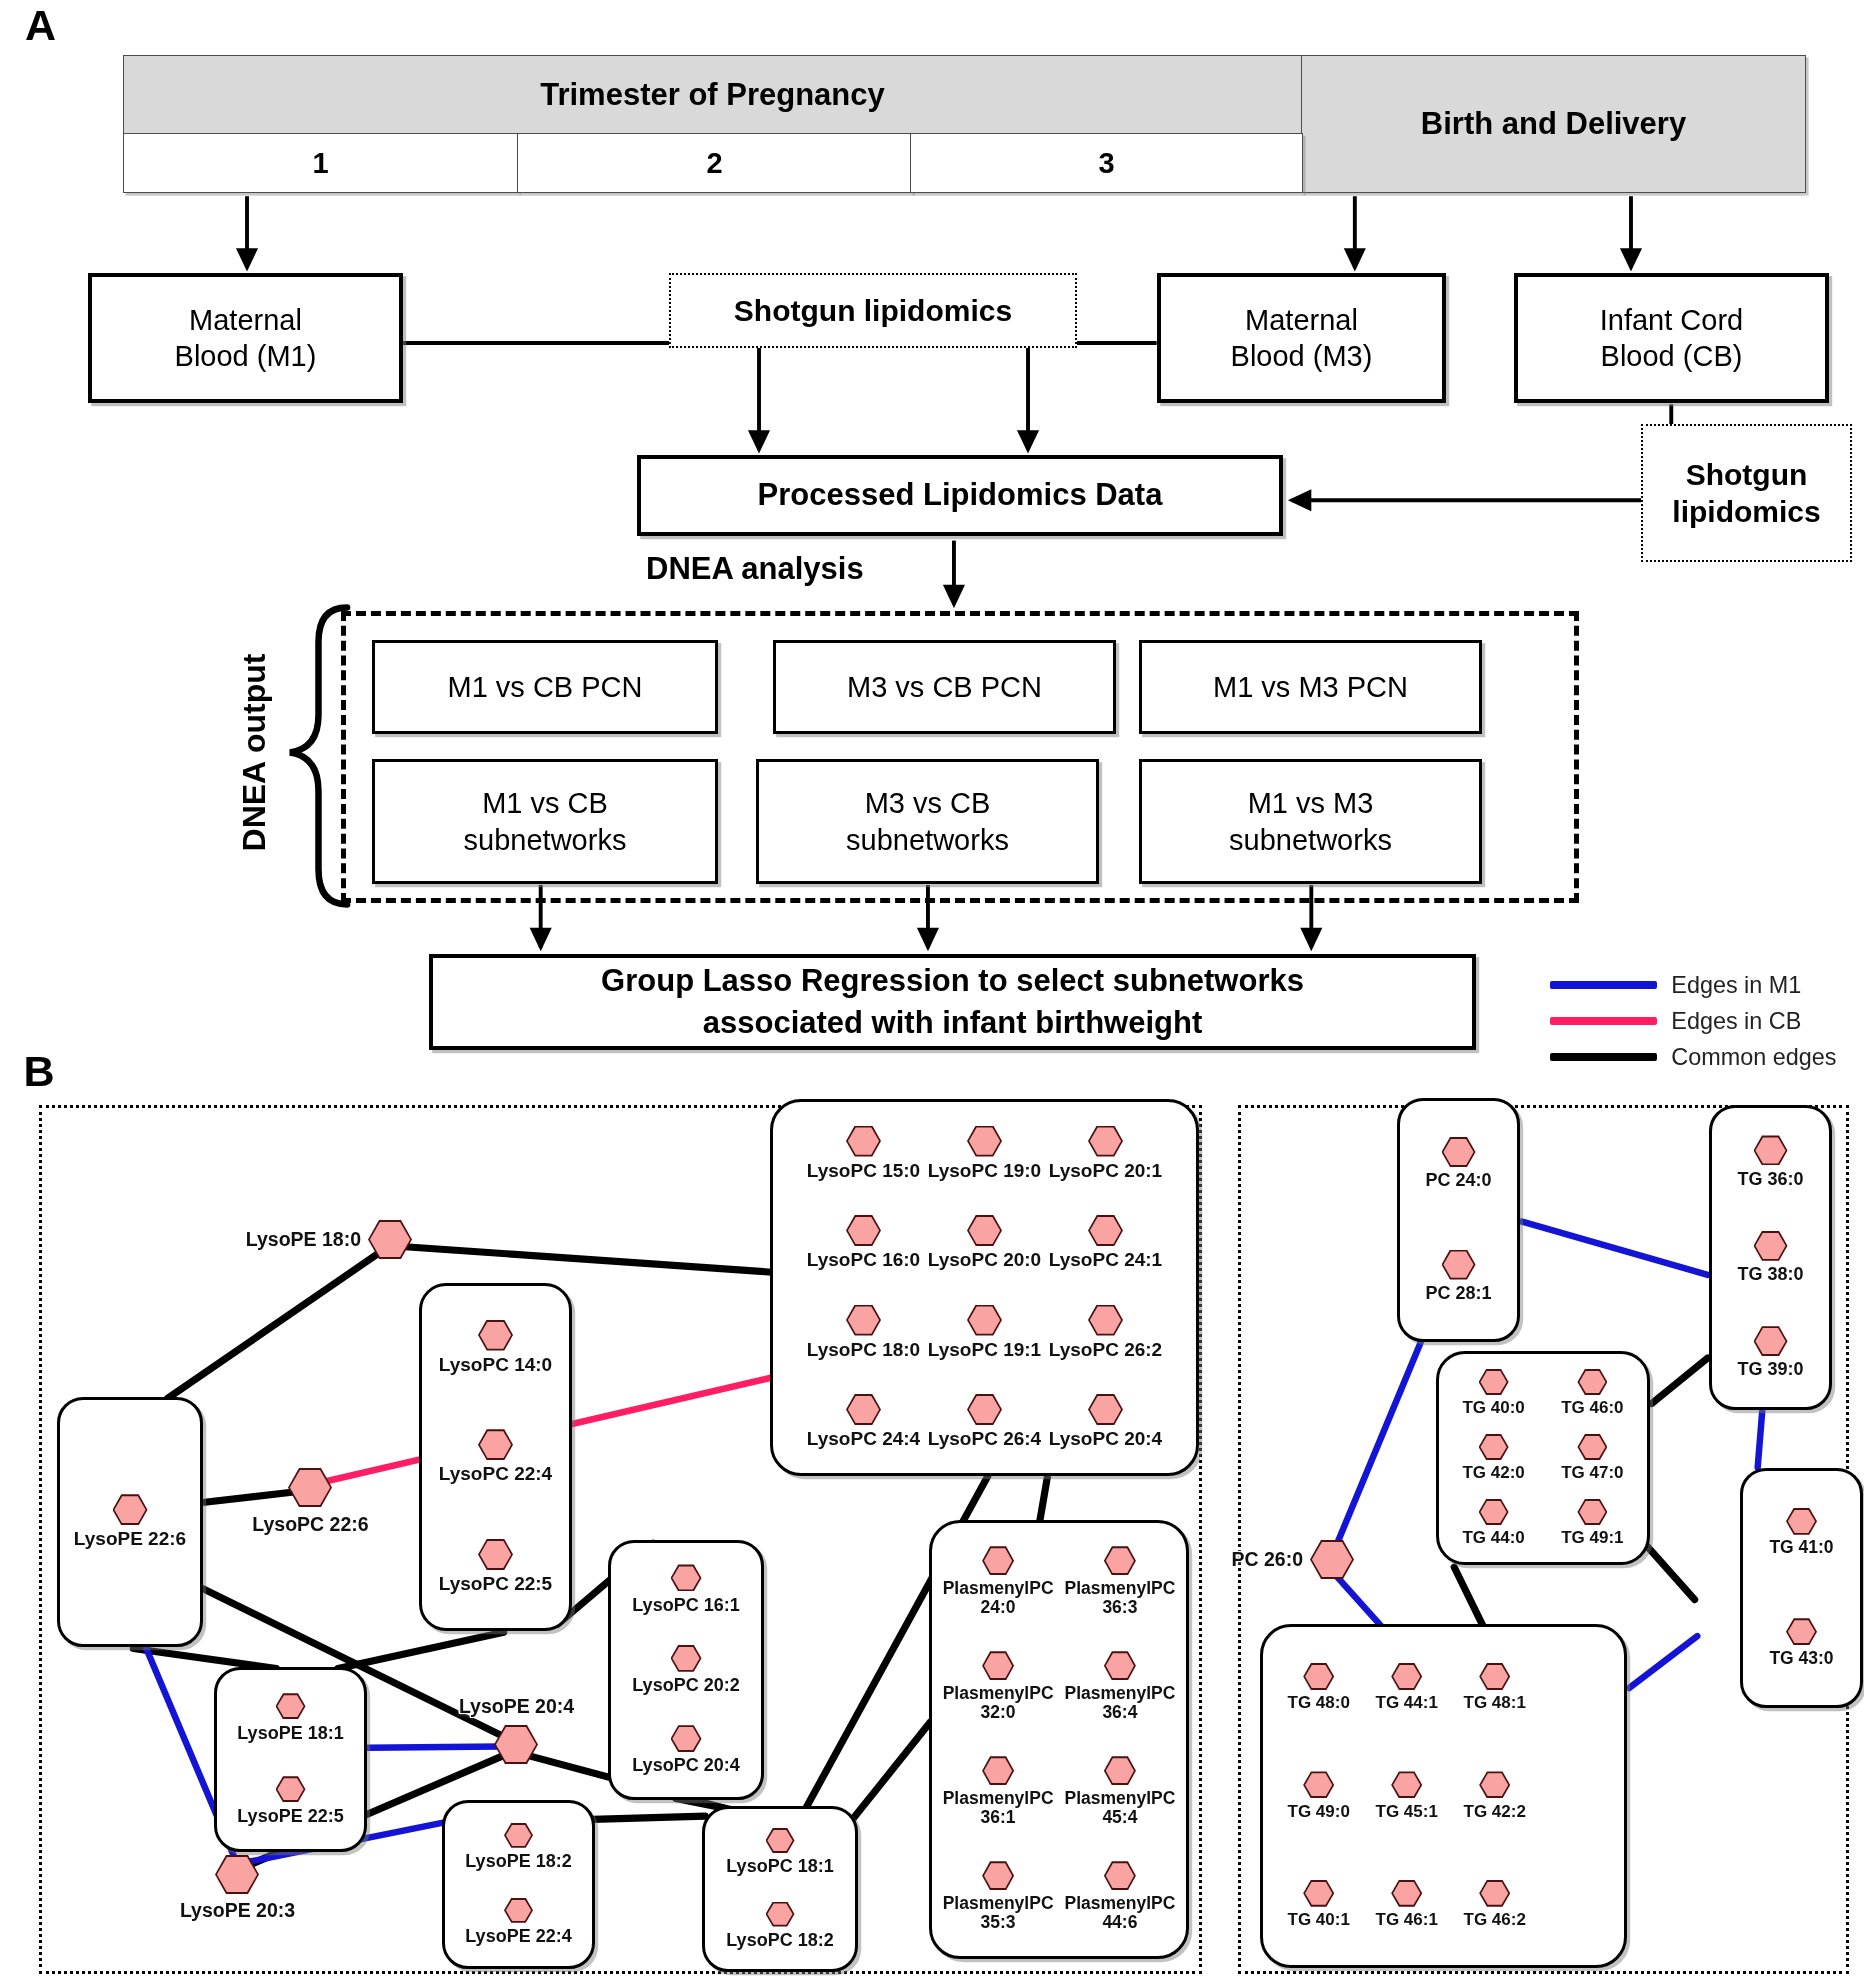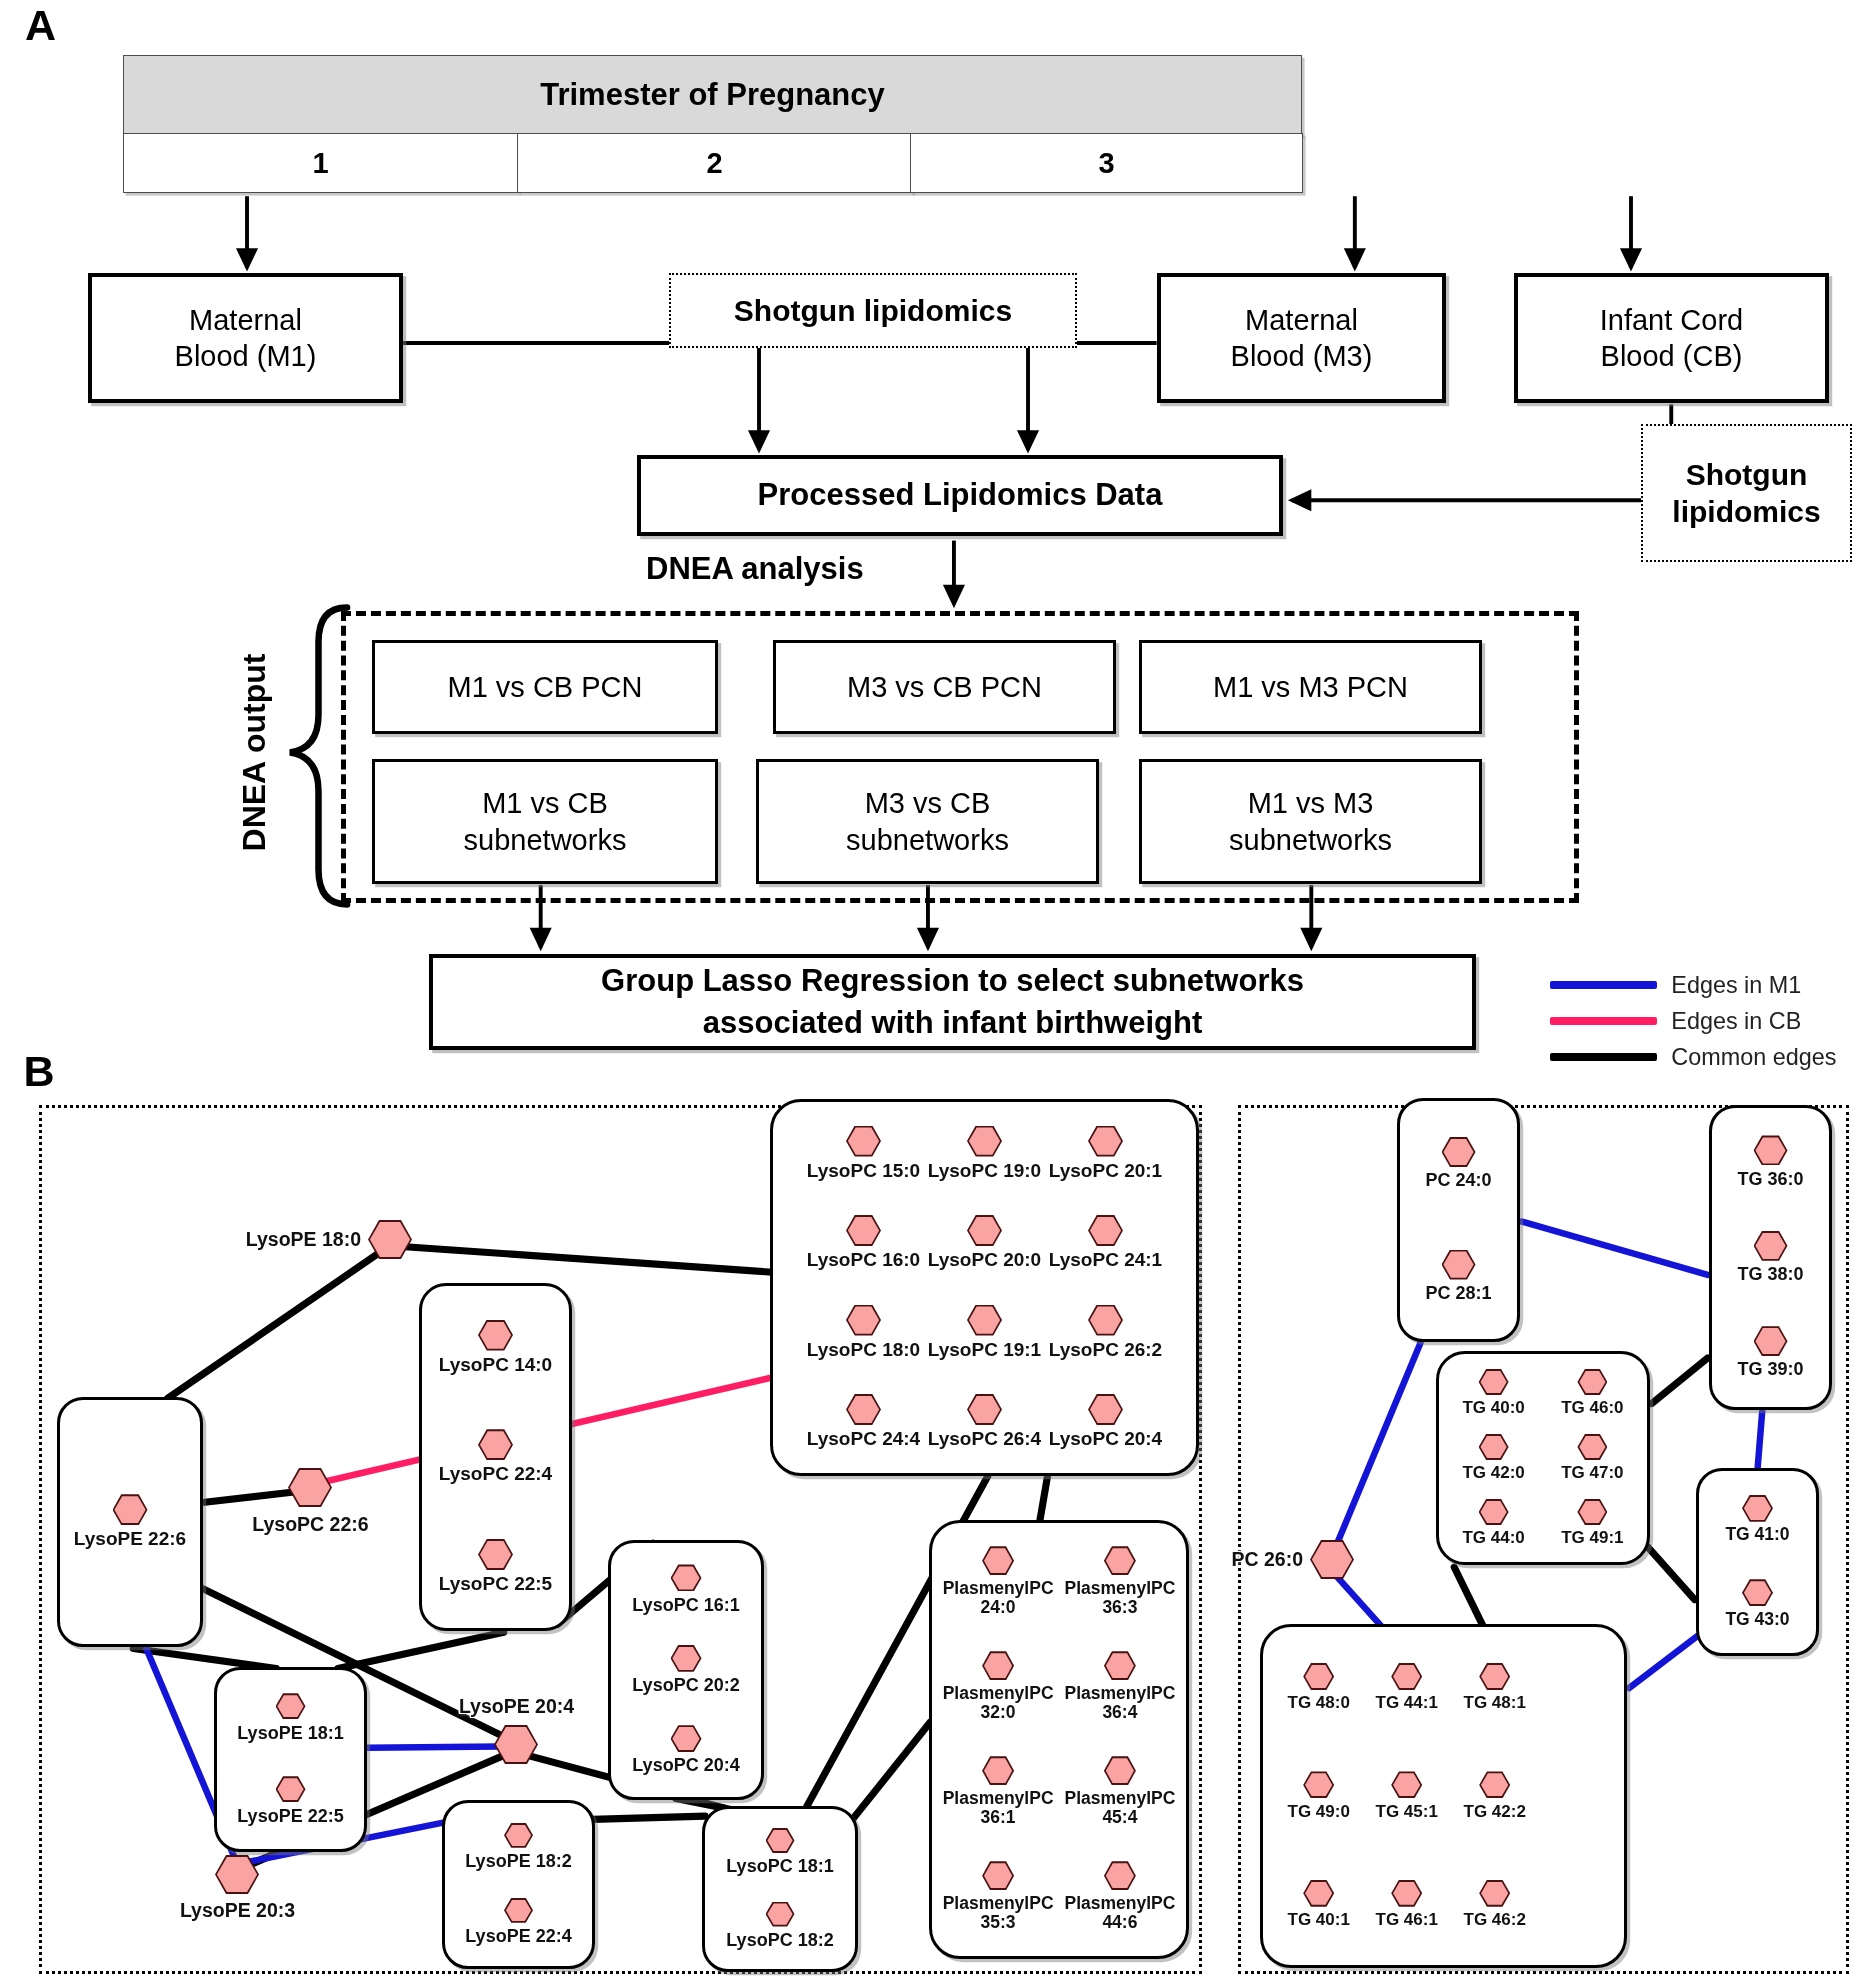--- a/index.html
+++ b/index.html
@@ -84,20 +84,21 @@
       <line x1="1468" y1="832" x2="1468" y2="930" stroke="#000" stroke-width="6" marker-end="url(#ah)"></line>
       <line x1="832" y1="1362" x2="832" y2="1458" stroke="#000" stroke-width="6" marker-end="url(#ah)"></line>
       <line x1="1428" y1="1362" x2="1428" y2="1458" stroke="#000" stroke-width="6" marker-end="url(#ah)"></line>
       <line x1="2018" y1="1362" x2="2018" y2="1458" stroke="#000" stroke-width="6" marker-end="url(#ah)"></line>
       <path d="M534 935 Q490 935 490 988 L490 1100 Q490 1152 446 1158 Q490 1164 490 1218 L490 1338 Q490 1392 534 1392" fill="none" stroke="#000" stroke-width="10" stroke-linecap="round"></path>
     </svg>
 
   <div class="abs plabel" style="left:25px;top:1.3px;">A</div>
 
   <div class="abs tcell thead" style="left:123px;top:55px;width:1179px;height:80px;">Trimester of Pregnancy</div>
+  <div class="abs tcell thead" style="left:1301px;top:55px;width:505px;height:138px;">Birth and Delivery</div>
   <div class="abs tcell tnum" style="left:123px;top:133px;width:395px;height:60px;">1</div>
   <div class="abs tcell tnum" style="left:517px;top:133px;width:395px;height:60px;">2</div>
   <div class="abs tcell tnum" style="left:910px;top:133px;width:393px;height:60px;">3</div>
 
   <div class="abs abox" style="left:88px;top:273px;width:315px;height:130px;">Maternal
 Blood (M1)</div>
   <div class="abs dotbox" style="left:669px;top:273px;width:408px;height:75px;">Shotgun lipidomics</div>
   <div class="abs abox" style="left:1157px;top:273px;width:289px;height:130px;">Maternal
 Blood (M3)</div>
   <div class="abs abox bbold" style="left:637px;top:455px;width:646px;height:81px;font-size:31px;">Processed Lipidomics Data</div>
@@ -506,21 +507,21 @@
             <div class="glabel" style="font-size: 17px;">TG 44:0</div>
           </div>
           <div class="gcell" style="width: 99px;">
             <div class="hex" style="width: 30px; height: 26px;">
               <div class="hexi"></div>
             </div>
             <div class="glabel" style="font-size: 17px;">TG 49:1</div>
           </div>
         </div>
       </div>
-      <div class="group" style="left: 1696px; top: 1468px; width: 123px; height: 188px; border-radius: 26px;">
+      <div class="group" style="left: 1740px; top: 1468px; width: 123px; height: 240px; border-radius: 26px;">
         <div class="grow">
           <div class="gcell" style="flex: 1 1 0%;">
             <div class="hex" style="width: 31px; height: 27px;">
               <div class="hexi"></div>
             </div>
             <div class="glabel" style="font-size: 17.5px;">TG 41:0</div>
           </div>
         </div>
         <div class="grow">
           <div class="gcell" style="flex: 1 1 0%;">

